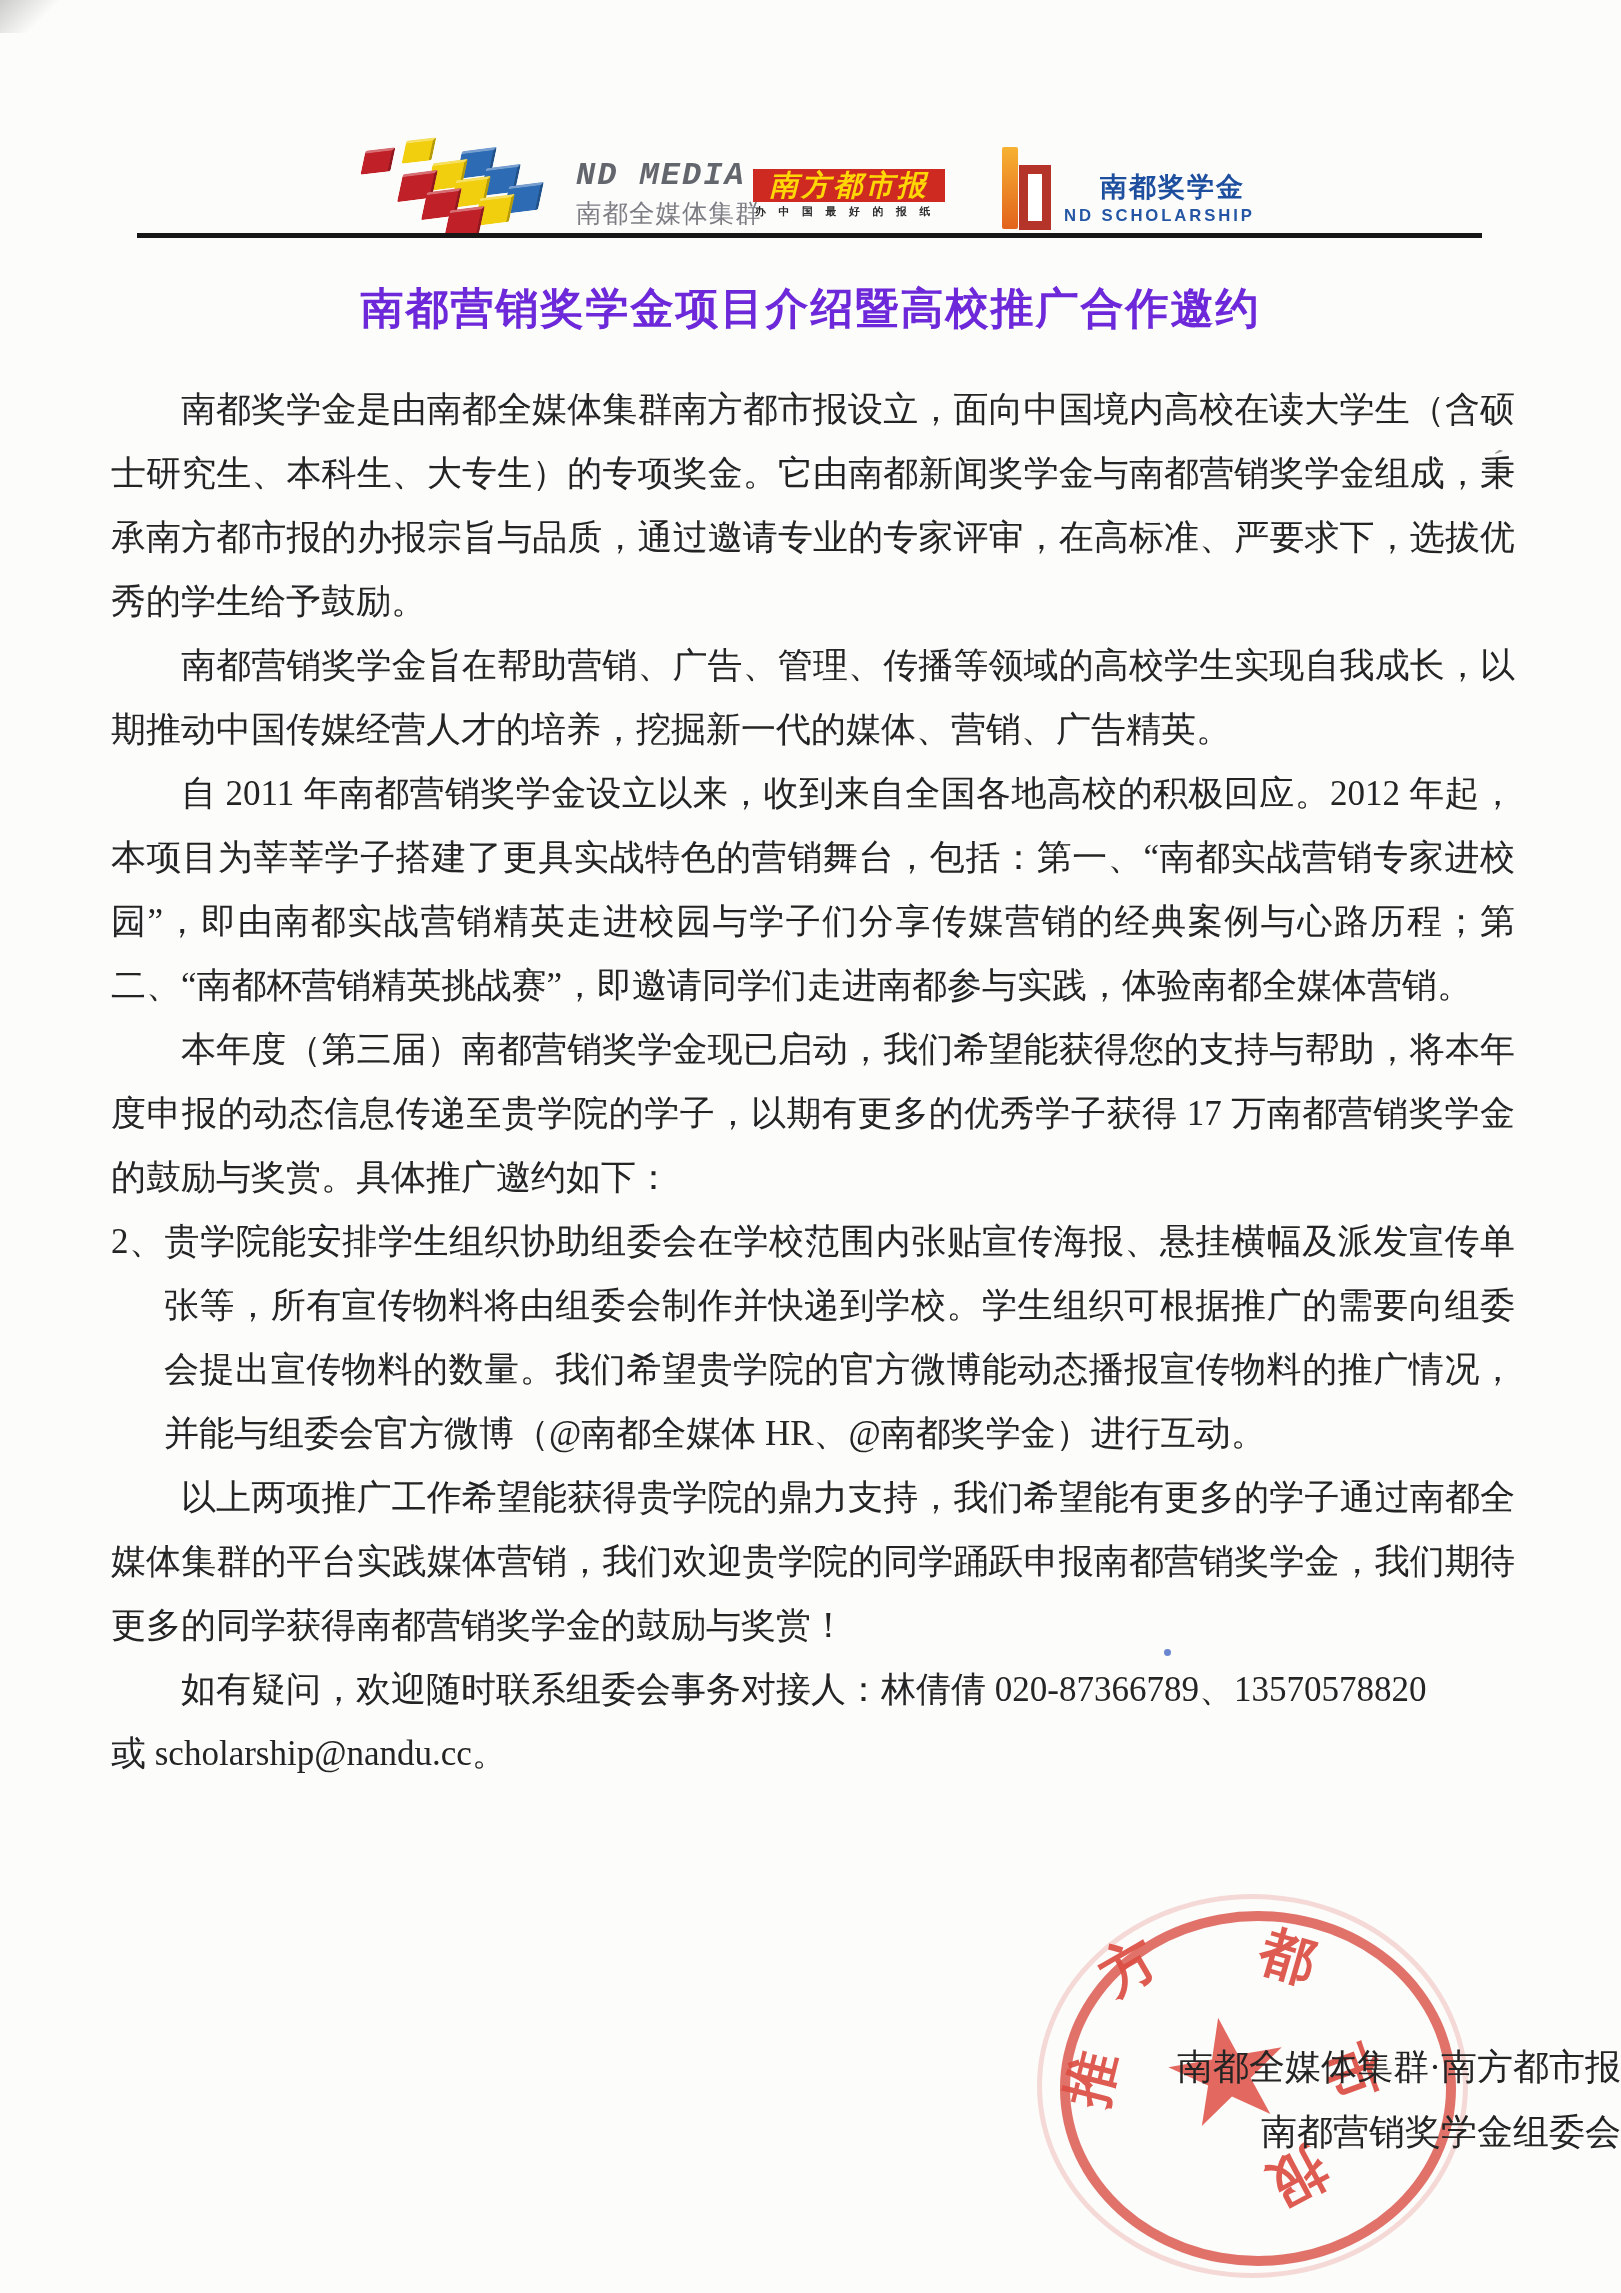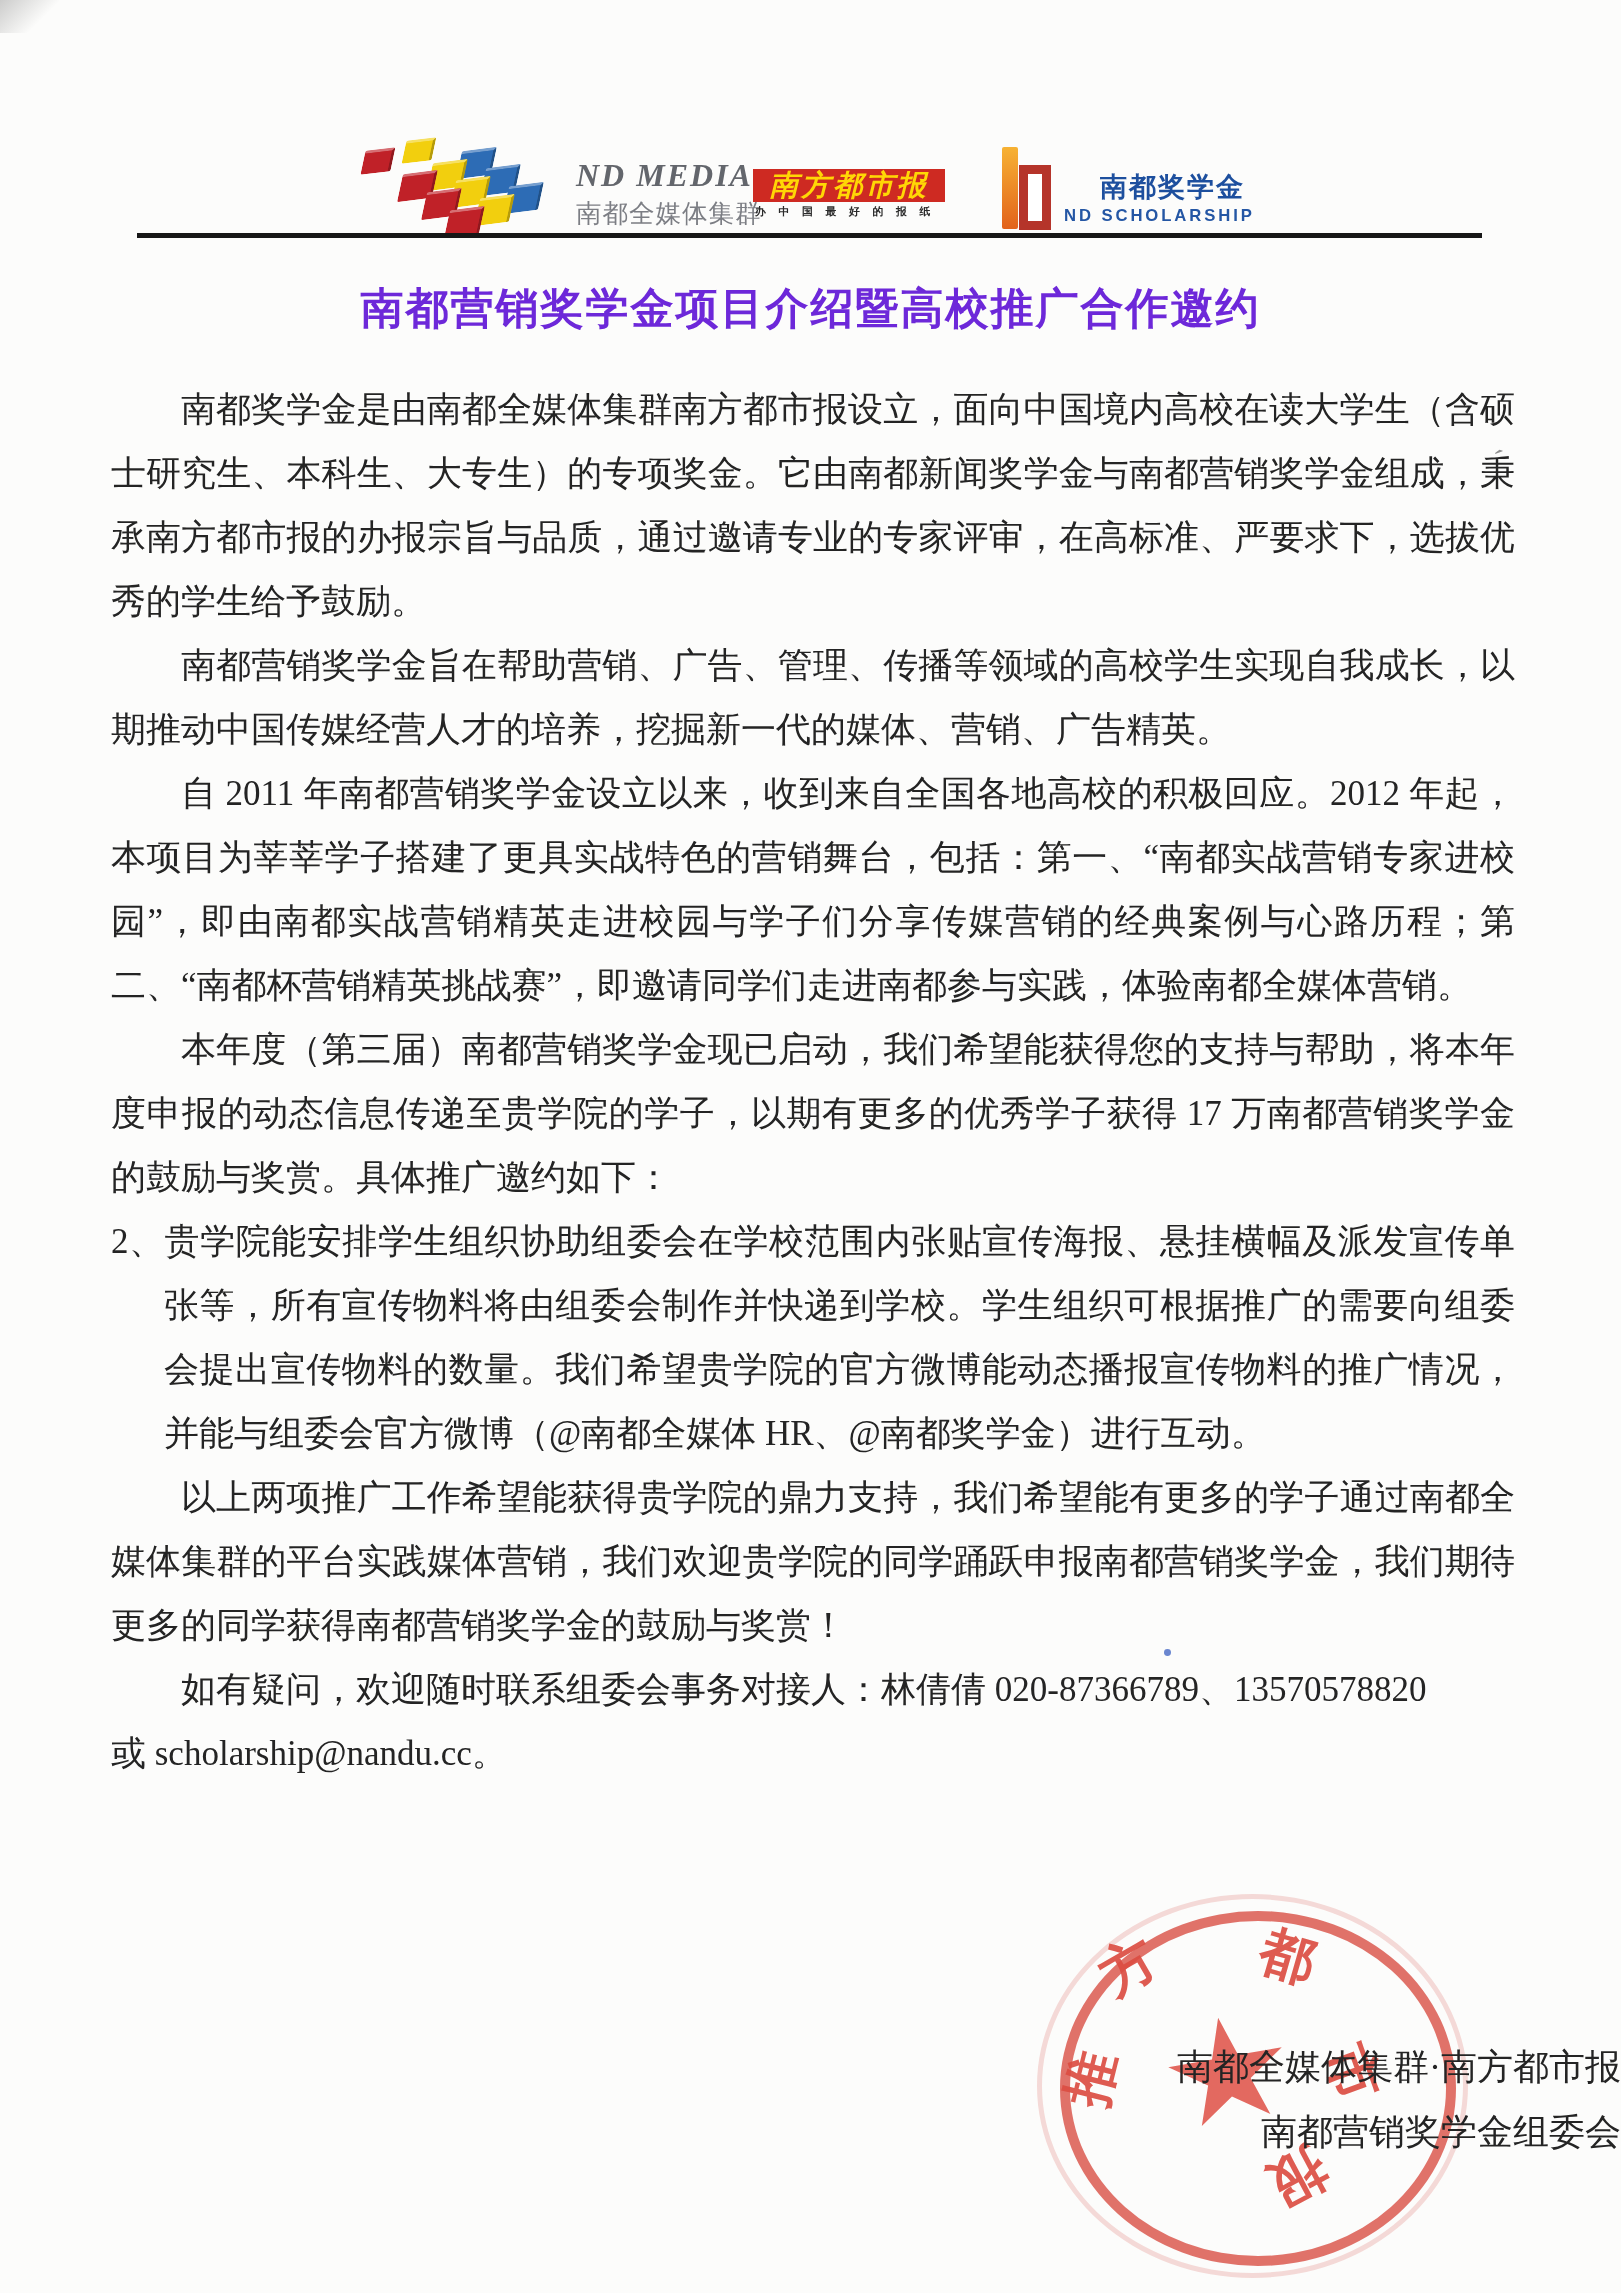--- a/index.html
+++ b/index.html
@@ -21,21 +21,21 @@
   .blk:nth-child(3){left:98px;top:11.8px;}
   .blk:nth-child(4){left:122px;top:29px;}
   .blk:nth-child(5){left:145px;top:47px;}
   .blk:nth-child(6){left:69px;top:23.5px;}
   .blk:nth-child(7){left:92px;top:41px;}
   .blk:nth-child(8){left:116px;top:59px;}
   .blk:nth-child(9){left:39px;top:35px;}
   .blk:nth-child(10){left:63px;top:53px;}
   .blk:nth-child(11){left:86px;top:71px;}
   .ndmedia-text{position:absolute;left:576px;top:157px;width:225px;}
-  .ndmedia-en{font-family:Liberation Serif, serif;font-style:italic;font-weight:900;font-size:32px;color:#63666c;letter-spacing:2px;white-space:nowrap;}
+  .ndmedia-en{font-family:Liberation Mono, monospace;font-style:italic;font-weight:900;font-size:32px;color:#63666c;letter-spacing:2px;white-space:nowrap;}
   .ndmedia-cn{font-family:"Liberation Sans","DejaVu Sans",sans-serif;font-size:25.5px;color:#7c7e84;letter-spacing:1px;margin-top:2px;white-space:nowrap;}
   .nf-banner{position:absolute;left:753px;top:169px;width:192px;height:33px;background:#ce2a22;color:#ffd705;
     font-weight:700;font-size:29px;line-height:32px;text-align:center;letter-spacing:2.9px;
     font-family:"Liberation Sans","DejaVu Sans",sans-serif;font-style:italic;white-space:nowrap;}
   .nf-slogan{position:absolute;left:755px;top:205px;width:212px;font-size:10.8px;letter-spacing:12.7px;color:#2a2a2a;white-space:nowrap;font-weight:700;}
   .nds-logo{position:absolute;left:1002px;top:147px;width:49px;height:82px;}
   .nds-left{position:absolute;left:0;top:0;width:15.7px;height:82px;background:linear-gradient(180deg,#f7b233,#e2621b);border-radius:2px;}
   .nds-ring{position:absolute;left:16.7px;top:17.6px;width:32px;height:65px;box-sizing:border-box;border:9.8px solid #b5342a;background:#fff;}
   .nds-text{position:absolute;left:1064px;top:169px;width:314px;}
   .nds-cn{font-family:Liberation Sans, sans-serif;font-weight:900;font-size:27px;color:#1d4f9e;letter-spacing:2px;white-space:nowrap;margin-left:36px;}

